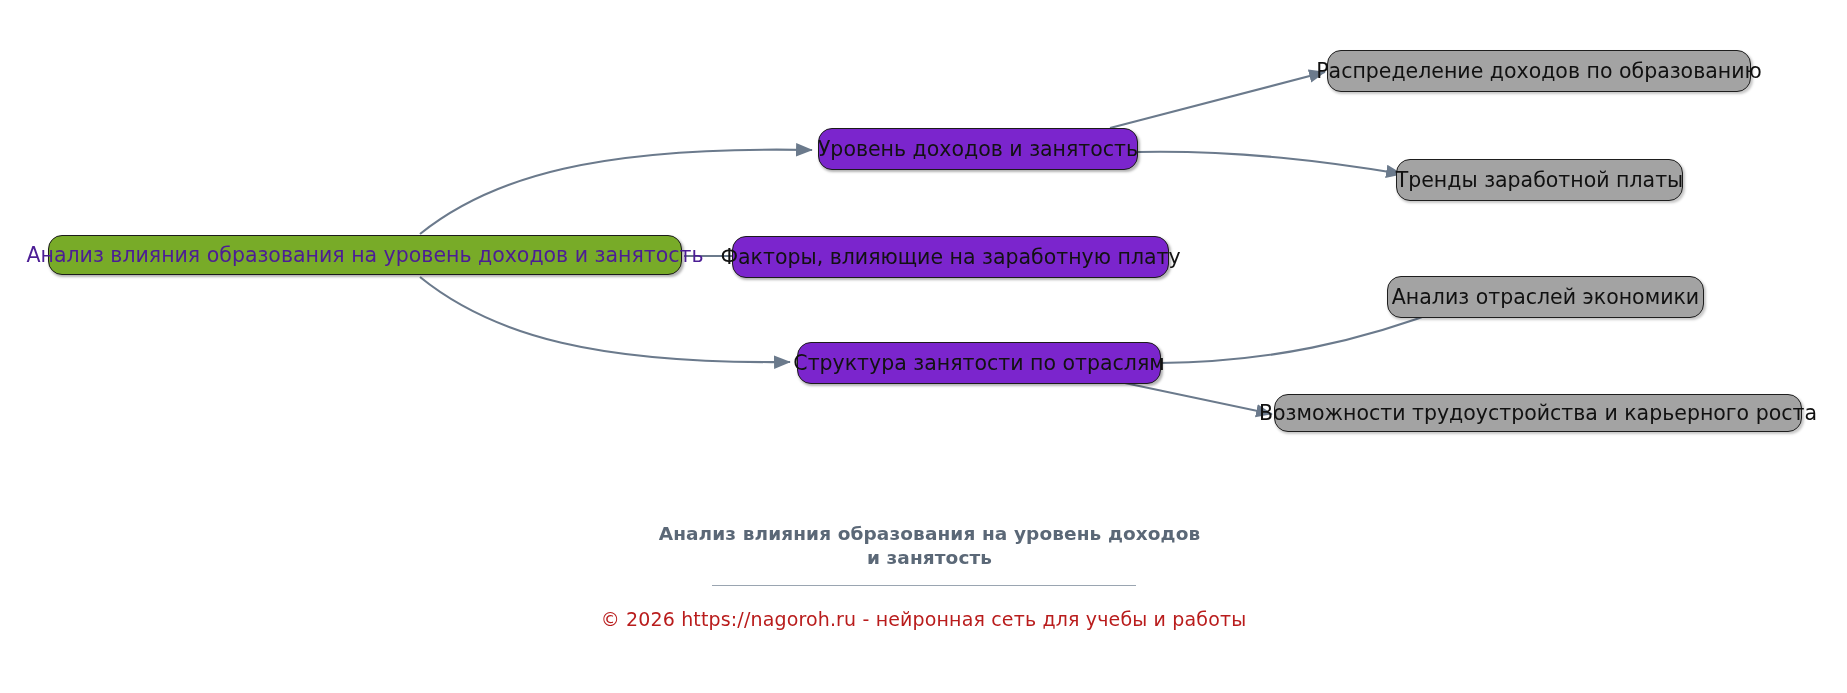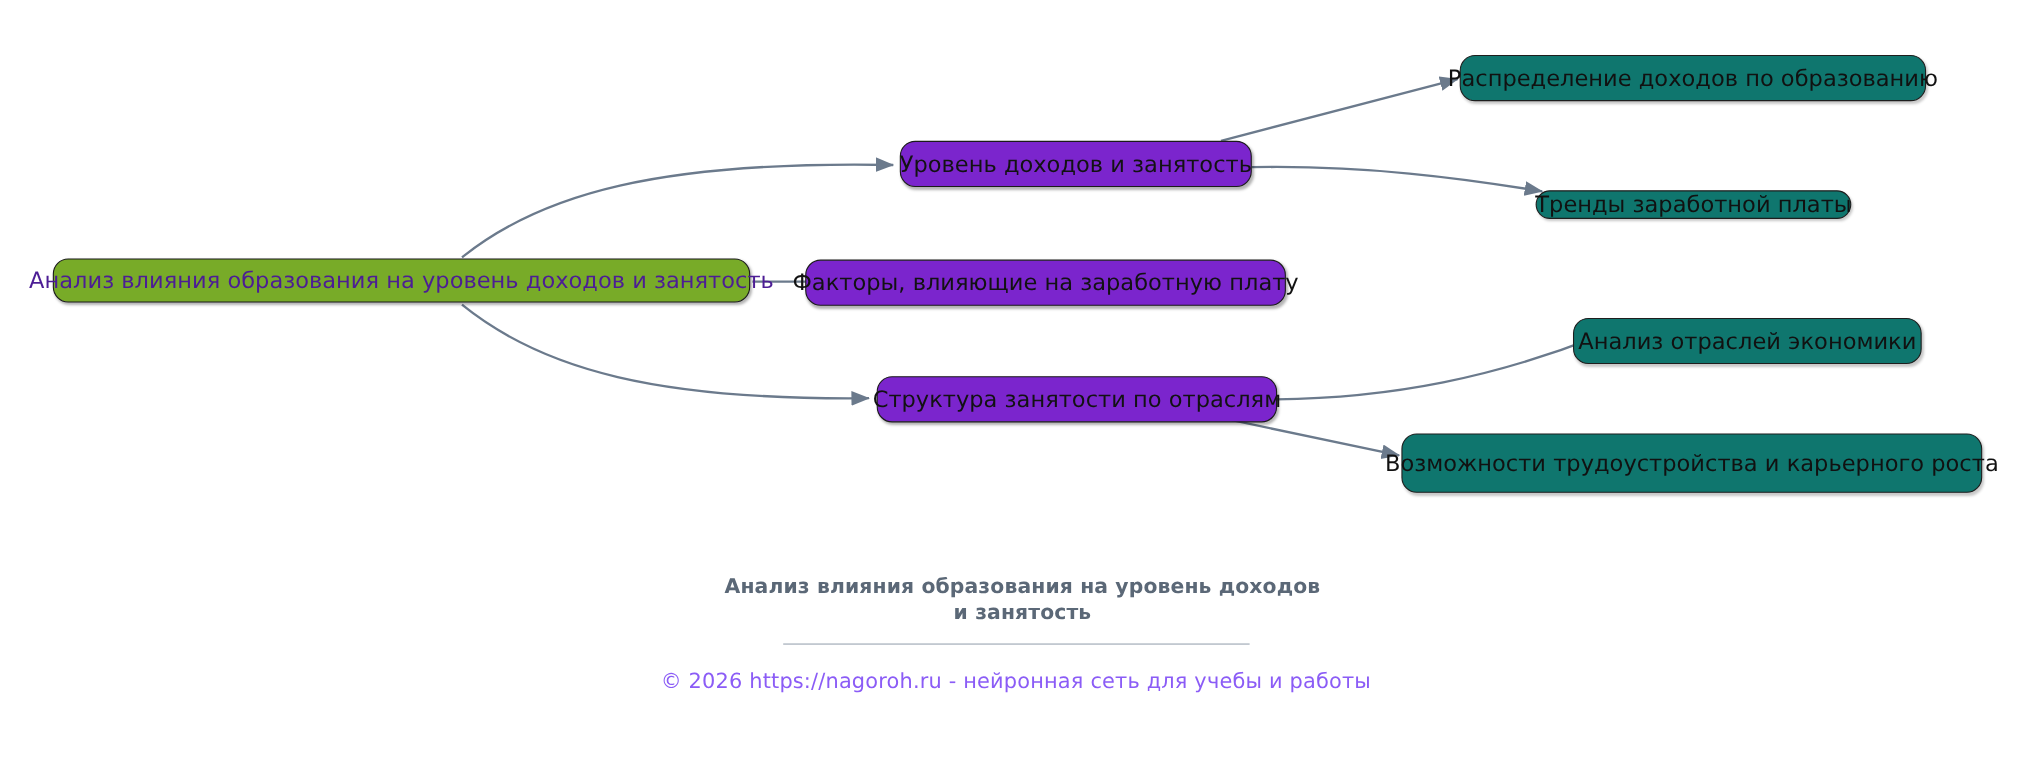--- a/index.html
+++ b/index.html
@@ -54,21 +54,21 @@
 
   .node-branch {
     background: #7b25cd;
     border: 1.6px solid #1b1b1b;
     color: #121212;
     font-size: 20.5px;
     box-shadow: 1.5px 2px 2.5px rgba(0,0,0,0.30);
   }
 
   .node-leaf {
-    background: #0f766e;
+    background: #a3a3a3;
     border: 1.6px solid #1e1e1e;
     color: #111111;
     font-size: 20.5px;
     box-shadow: 1.5px 2px 2.5px rgba(0,0,0,0.22);
   }
 
   #footer {
     position: absolute;
     left: 0;
     width: 1847px;
@@ -90,21 +90,21 @@
     width: 424px;
     height: 0;
     margin: 14px auto 0 auto;
     border-top: 1.4px solid #9aa5b1;
   }
 
   #footer-copy {
     margin-top: 22px;
     font-family: "DejaVu Sans", sans-serif;
     font-size: 19px;
-    color: #8b5cf6;
+    color: #b91c1c;
     letter-spacing: 0.15px;
   }
 </style>
 </head>
 <body>
 
 <div id="canvas">
 
   <svg id="edge-layer" viewBox="0 0 1847 693" xmlns="http://www.w3.org/2000/svg">
     <defs>
@@ -141,29 +141,29 @@
   </div>
 
   <div class="node node-branch" style="left:797px; top:342px; width:364px; height:42px;">
     <span>Структура занятости по отраслям</span>
   </div>
 
   <div class="node node-leaf" style="left:1327px; top:50px; width:424px; height:42px;">
     <span>Распределение доходов по образованию</span>
   </div>
 
-  <div class="node node-leaf" style="left:1396px; top:173px; width:287px; height:26px;justify-content:center;">
+  <div class="node node-leaf" style="left:1396px; top:159px; width:287px; height:42px;justify-content:center;">
     <span>Тренды заработной платы</span>
   </div>
 
-  <div class="node node-leaf" style="left:1387px; top:289px; width:317px; height:42px;margin-left:43px;">
+  <div class="node node-leaf" style="left:1387px; top:276px; width:317px; height:42px;">
     <span>Анализ отраслей экономики</span>
   </div>
 
-  <div class="node node-leaf" style="left:1274px; top:394px; width:528px; height:54px;text-align:center;">
+  <div class="node node-leaf" style="left:1274px; top:394px; width:528px; height:38px;text-align:center;">
     <span>Возможности трудоустройства и карьерного роста</span>
   </div>
 
   <div id="footer">
     <div id="footer-title">
       <div>Анализ влияния образования на уровень доходов</div>
       <div>и занятость</div>
     </div>
     <div id="footer-rule"></div>
     <div id="footer-copy">© 2026 https://nagoroh.ru - нейронная сеть для учебы и работы</div>

